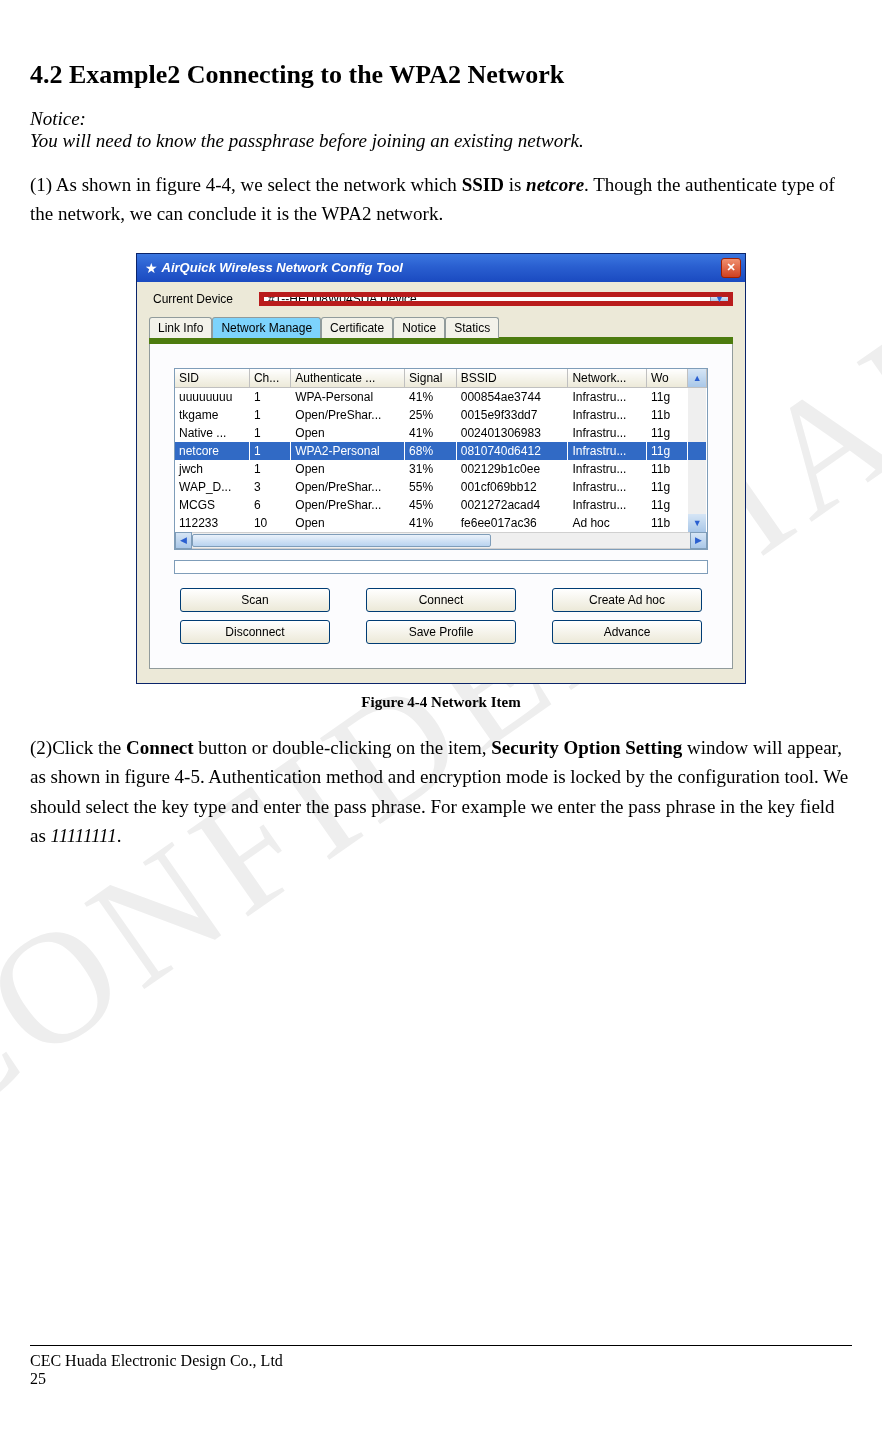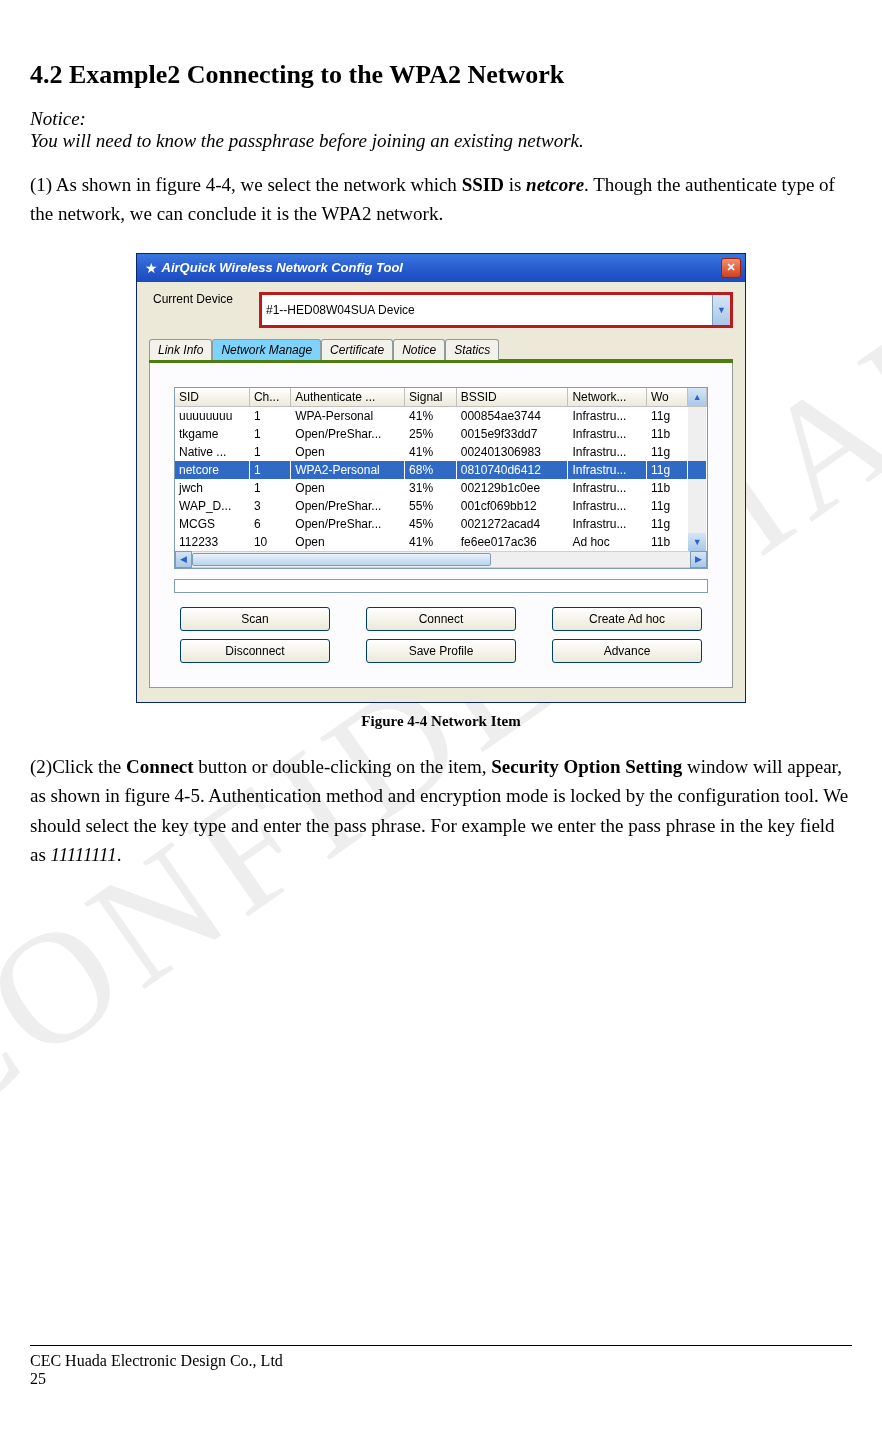--- a/index.html
+++ b/index.html
@@ -115,23 +115,23 @@
     align-items: flex-start;
     margin-bottom: 10px;
   }
   .row-device label {
     width: 110px;
     padding-left: 4px;
   }
   .combo {
     flex: 1;
     display: flex;
-    border: 3px solid #b91c1c;
+    border: 5px solid #b91c1c;
     background: #fff;
-    height: 36px;
+    height: 14px;
   }
   .combo input {
     flex: 1;
     border: none;
     padding: 0 4px;
     font-family: Tahoma, Arial, sans-serif;
     font-size: 12px;
     outline: none;
   }
   .combo .arrow {
@@ -140,23 +140,22 @@
     border-left: 1px solid #7f9db9;
     display: flex;
     align-items: center;
     justify-content: center;
     color: #2a5fd0;
     font-size: 9px;
   }
   .tabs {
     display: flex;
     align-items: flex-start;
-    border-bottom: 4px solid #4d7c0f;
+    border-bottom: 7px solid #4d7c0f;
     margin-bottom: 0;
-    font-style: italic;
   }
   .tab {
     padding: 3px 8px 3px 8px;
     border: 1px solid #919b9c;
     border-bottom: none;
     background: #f3f2ea;
     margin-right: 0px;
     position: relative;
     top: 1px;
     border-radius: 3px 3px 0 0;

